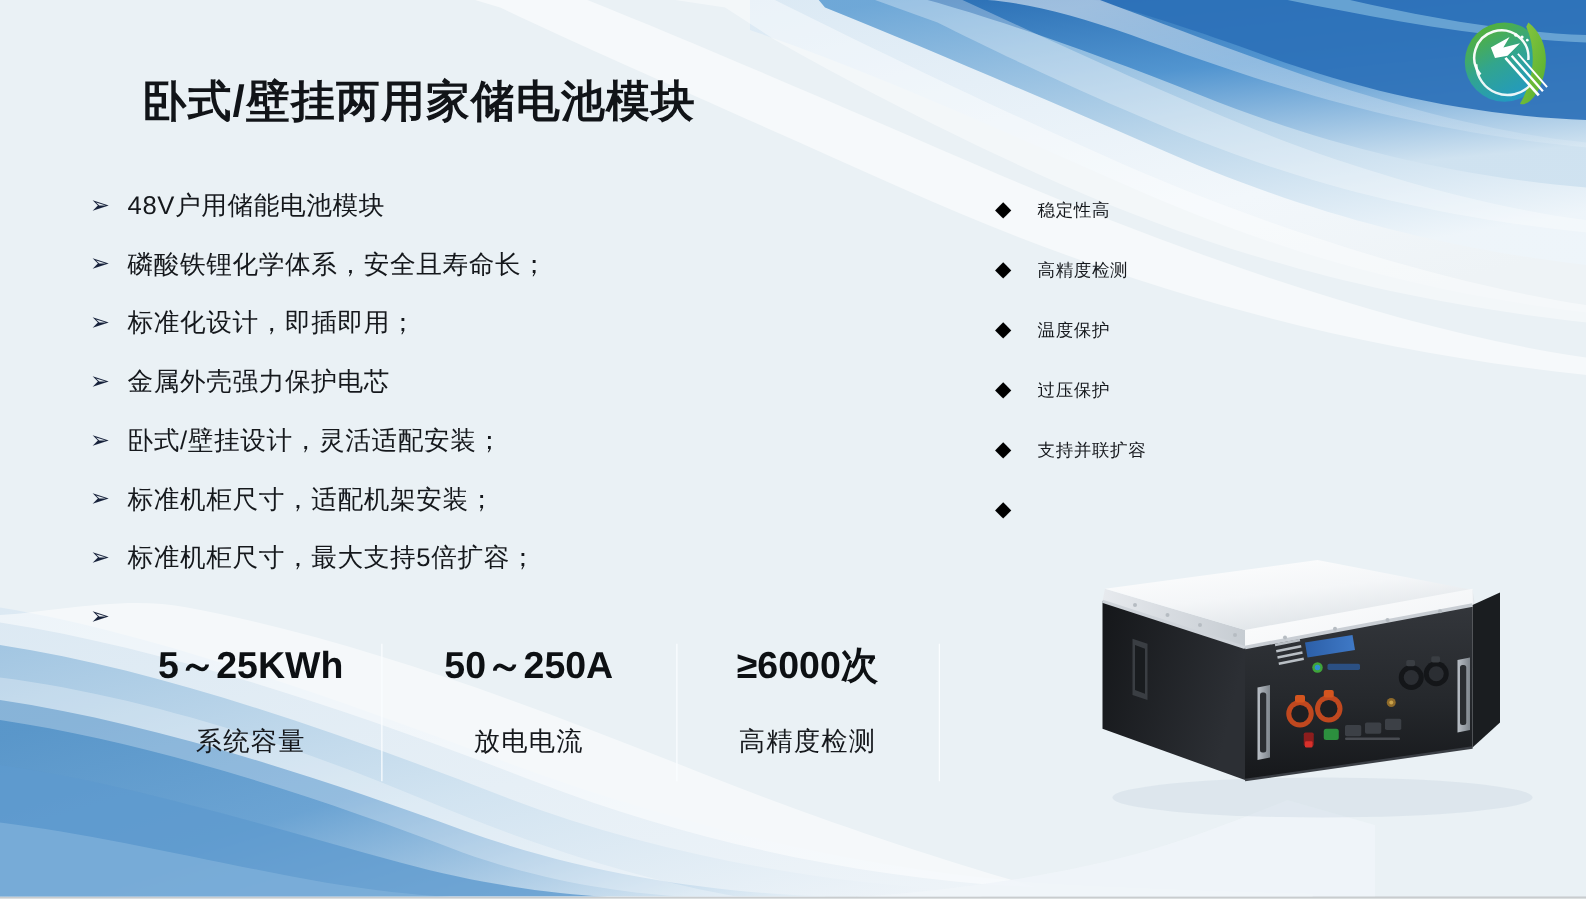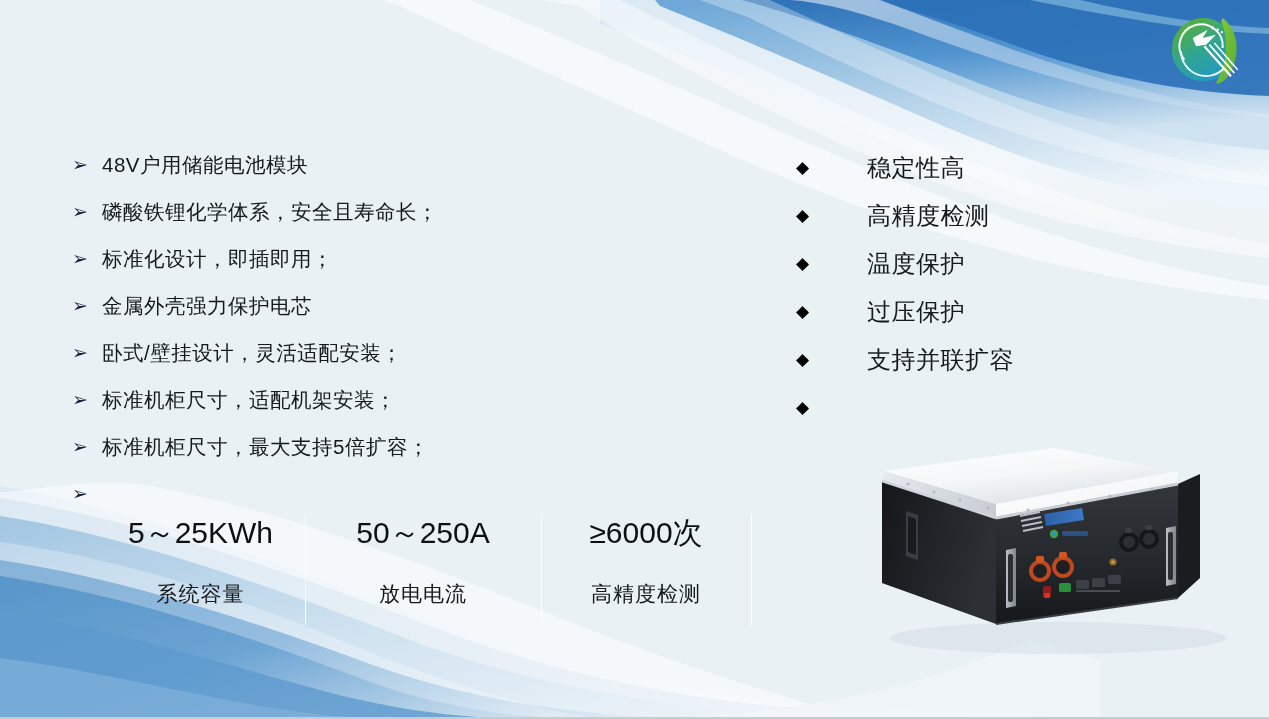--- a/index.html
+++ b/index.html
@@ -81,41 +81,40 @@
     line-height: 26px;
   }
   .bullet-text {
     font-size: 20.5px;
     line-height: 26px;
     color: #15181c;
     letter-spacing: 0.5px;
     white-space: nowrap;
   }
   .col-right .bullet-text {
-    font-size: 24px;
-    margin-left: 37px;
+    font-size: 14px;
   }
 
   
   .stats {
     position: absolute;
     left: 96px;
     top: 515px;
     height: 112px;
     display: flex;
     align-items: flex-start;
   }
   .stat {
     position: relative;
     text-align: center;
     box-sizing: border-box;
   }
   .stat-value {
     font-size: 30px;
-    font-weight: normal;
+    font-weight: bold;
     color: #0d1013;
     letter-spacing: 0px;
     line-height: 36px;
     white-space: nowrap;
   }
   .stat-label {
     margin-top: 32px;
     font-size: 21px;
     color: #15181c;
     letter-spacing: 1px;
@@ -269,20 +268,21 @@
       <circle cx="58" cy="24" r="1.7" fill="#ffffff"></circle>
       <circle cx="64" cy="26" r="1.5" fill="#ffffff"></circle>
       <circle cx="69" cy="29" r="1.3" fill="#ffffff"></circle>
 
       <path d="M48,46 L80,82" stroke="#ffffff" stroke-width="2.6" fill="none"></path>
       <path d="M54,44 L84,78" stroke="#ffffff" stroke-width="2.2" fill="none"></path>
       <path d="M60,42 L88,74" stroke="#ffffff" stroke-width="1.8" fill="none"></path>
     </svg>
   </div>
 
+  <div class="title">卧式/壁挂两用家储电池模块</div>
 
   <div class="col-left">
     <div class="bullet">
       <span class="bullet-mark">➢</span>
       <span class="bullet-text">48V户用储能电池模块</span>
     </div>
     <div class="bullet">
       <span class="bullet-mark">➢</span>
       <span class="bullet-text">磷酸铁锂化学体系，安全且寿命长；</span>
     </div>

